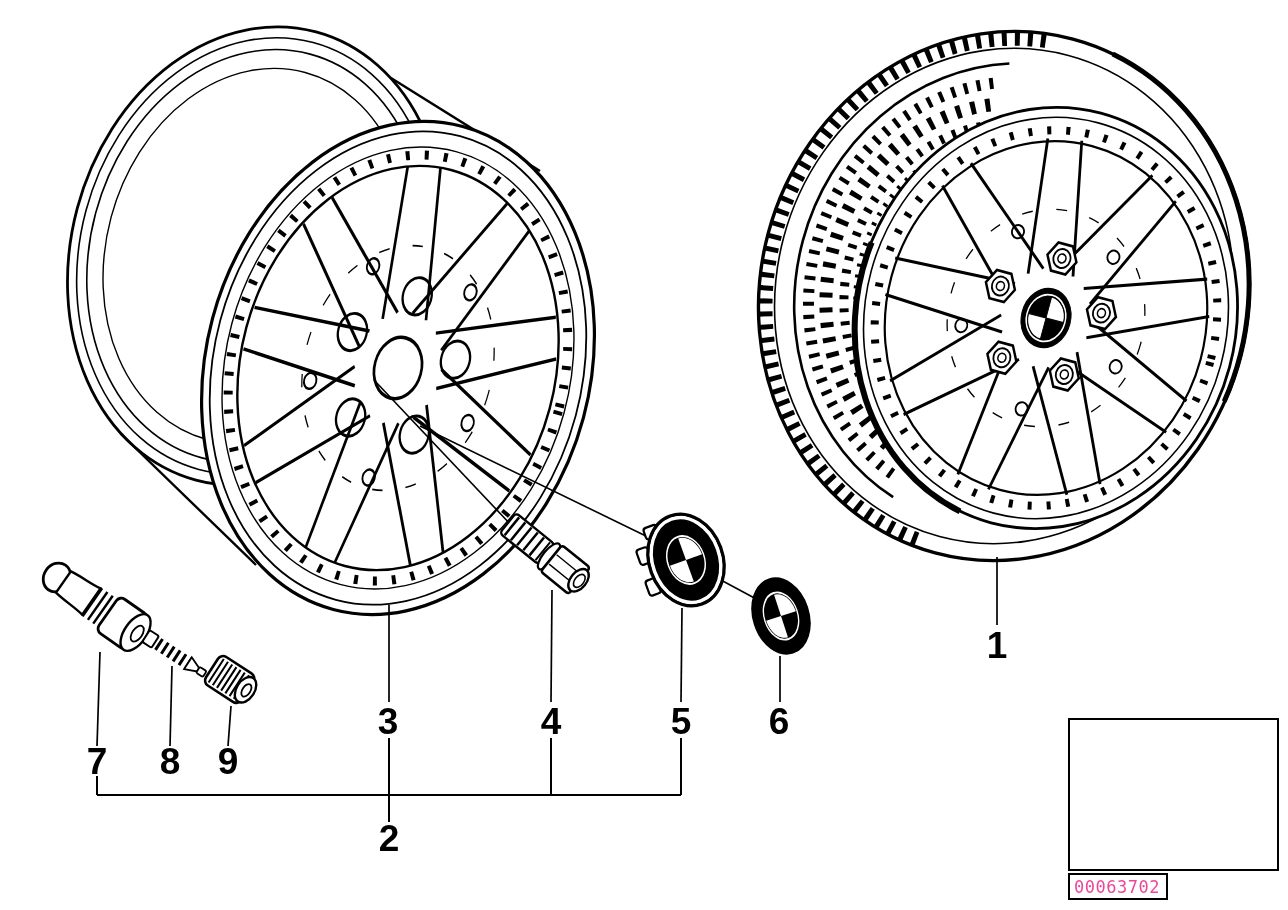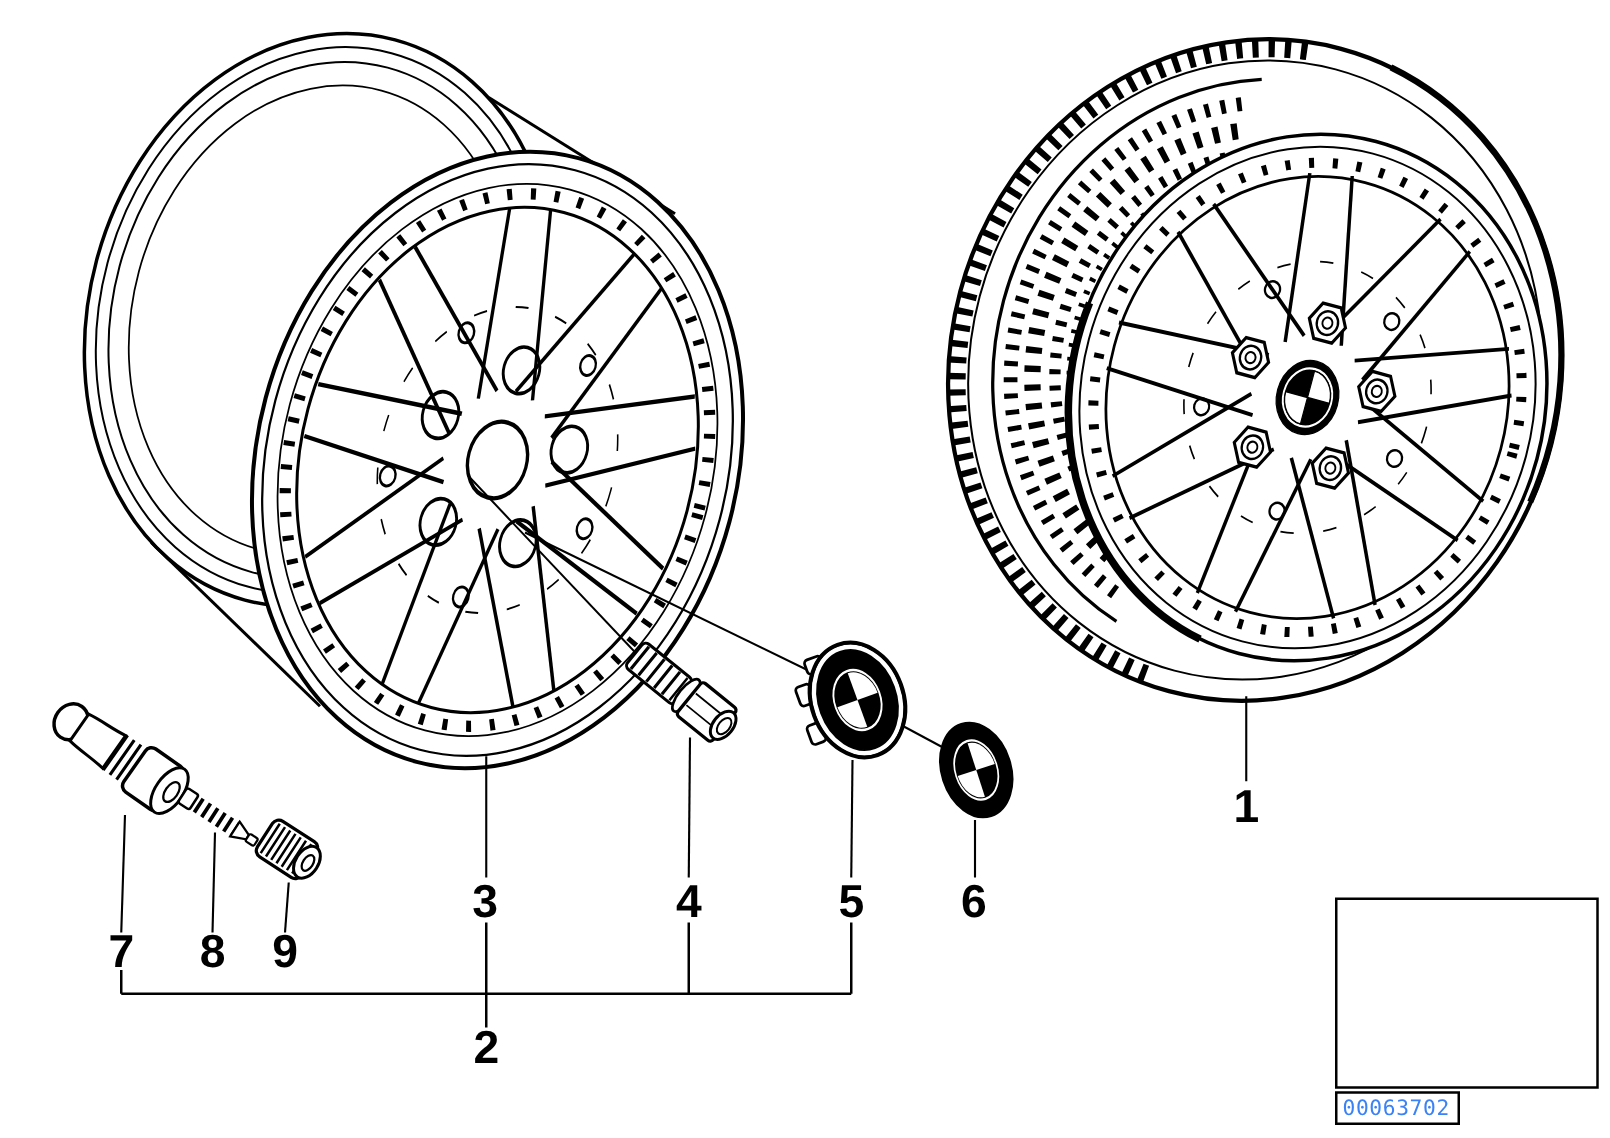--- a/index.html
+++ b/index.html
@@ -13,21 +13,21 @@
     font-size:37px;font-weight:700;color:#000;line-height:1;
     letter-spacing:0;user-select:none;
   }
   .pn-box{
     position:absolute;left:1068px;top:873px;width:96px;height:23px;
     border:2px solid #000;display:flex;align-items:center;
     background:#fff;
   }
   .pn-text{
     font-family:"DejaVu Sans Mono","Liberation Mono",monospace;
-    font-size:17px;color:#3b82f6;padding-left:4px;letter-spacing:.5px;
+    font-size:17px;color:#ec4899;padding-left:4px;letter-spacing:.5px;
   }
   .car-box{
     position:absolute;left:1068px;top:718px;width:207px;height:149px;
     border:2px solid #000;background:#fff;
   }
 </style>
 </head>
 <body>
 
 <div id="stage">

